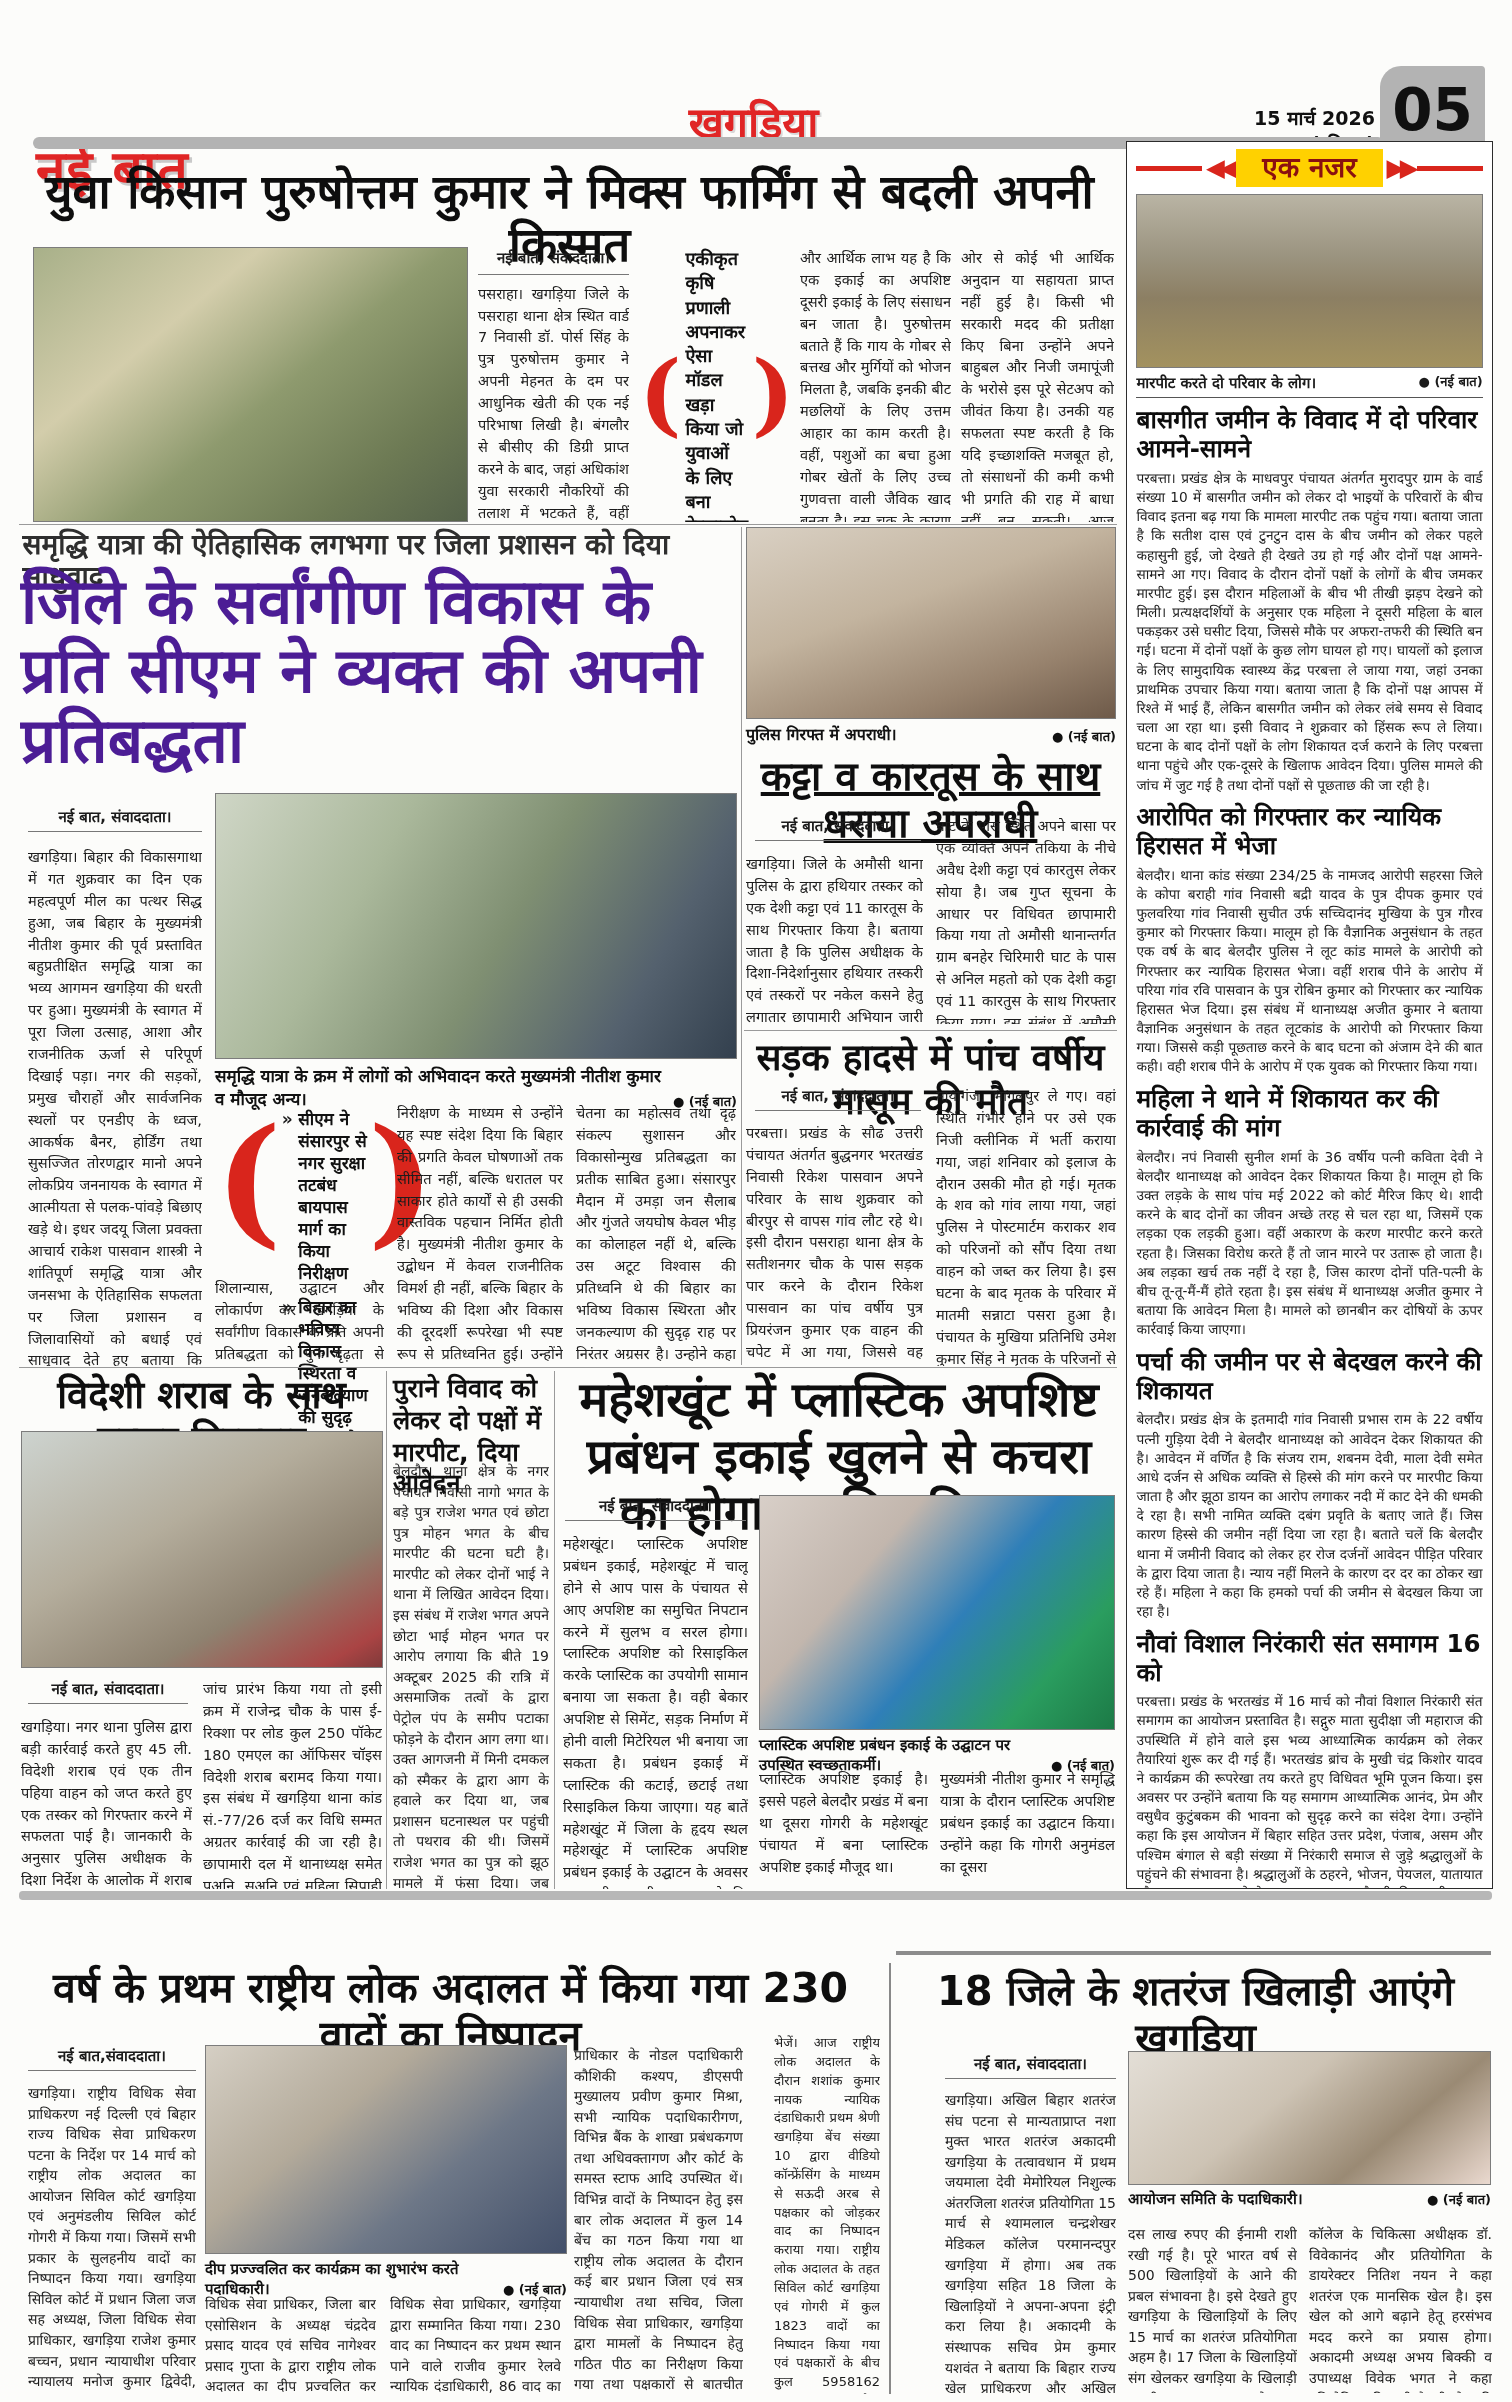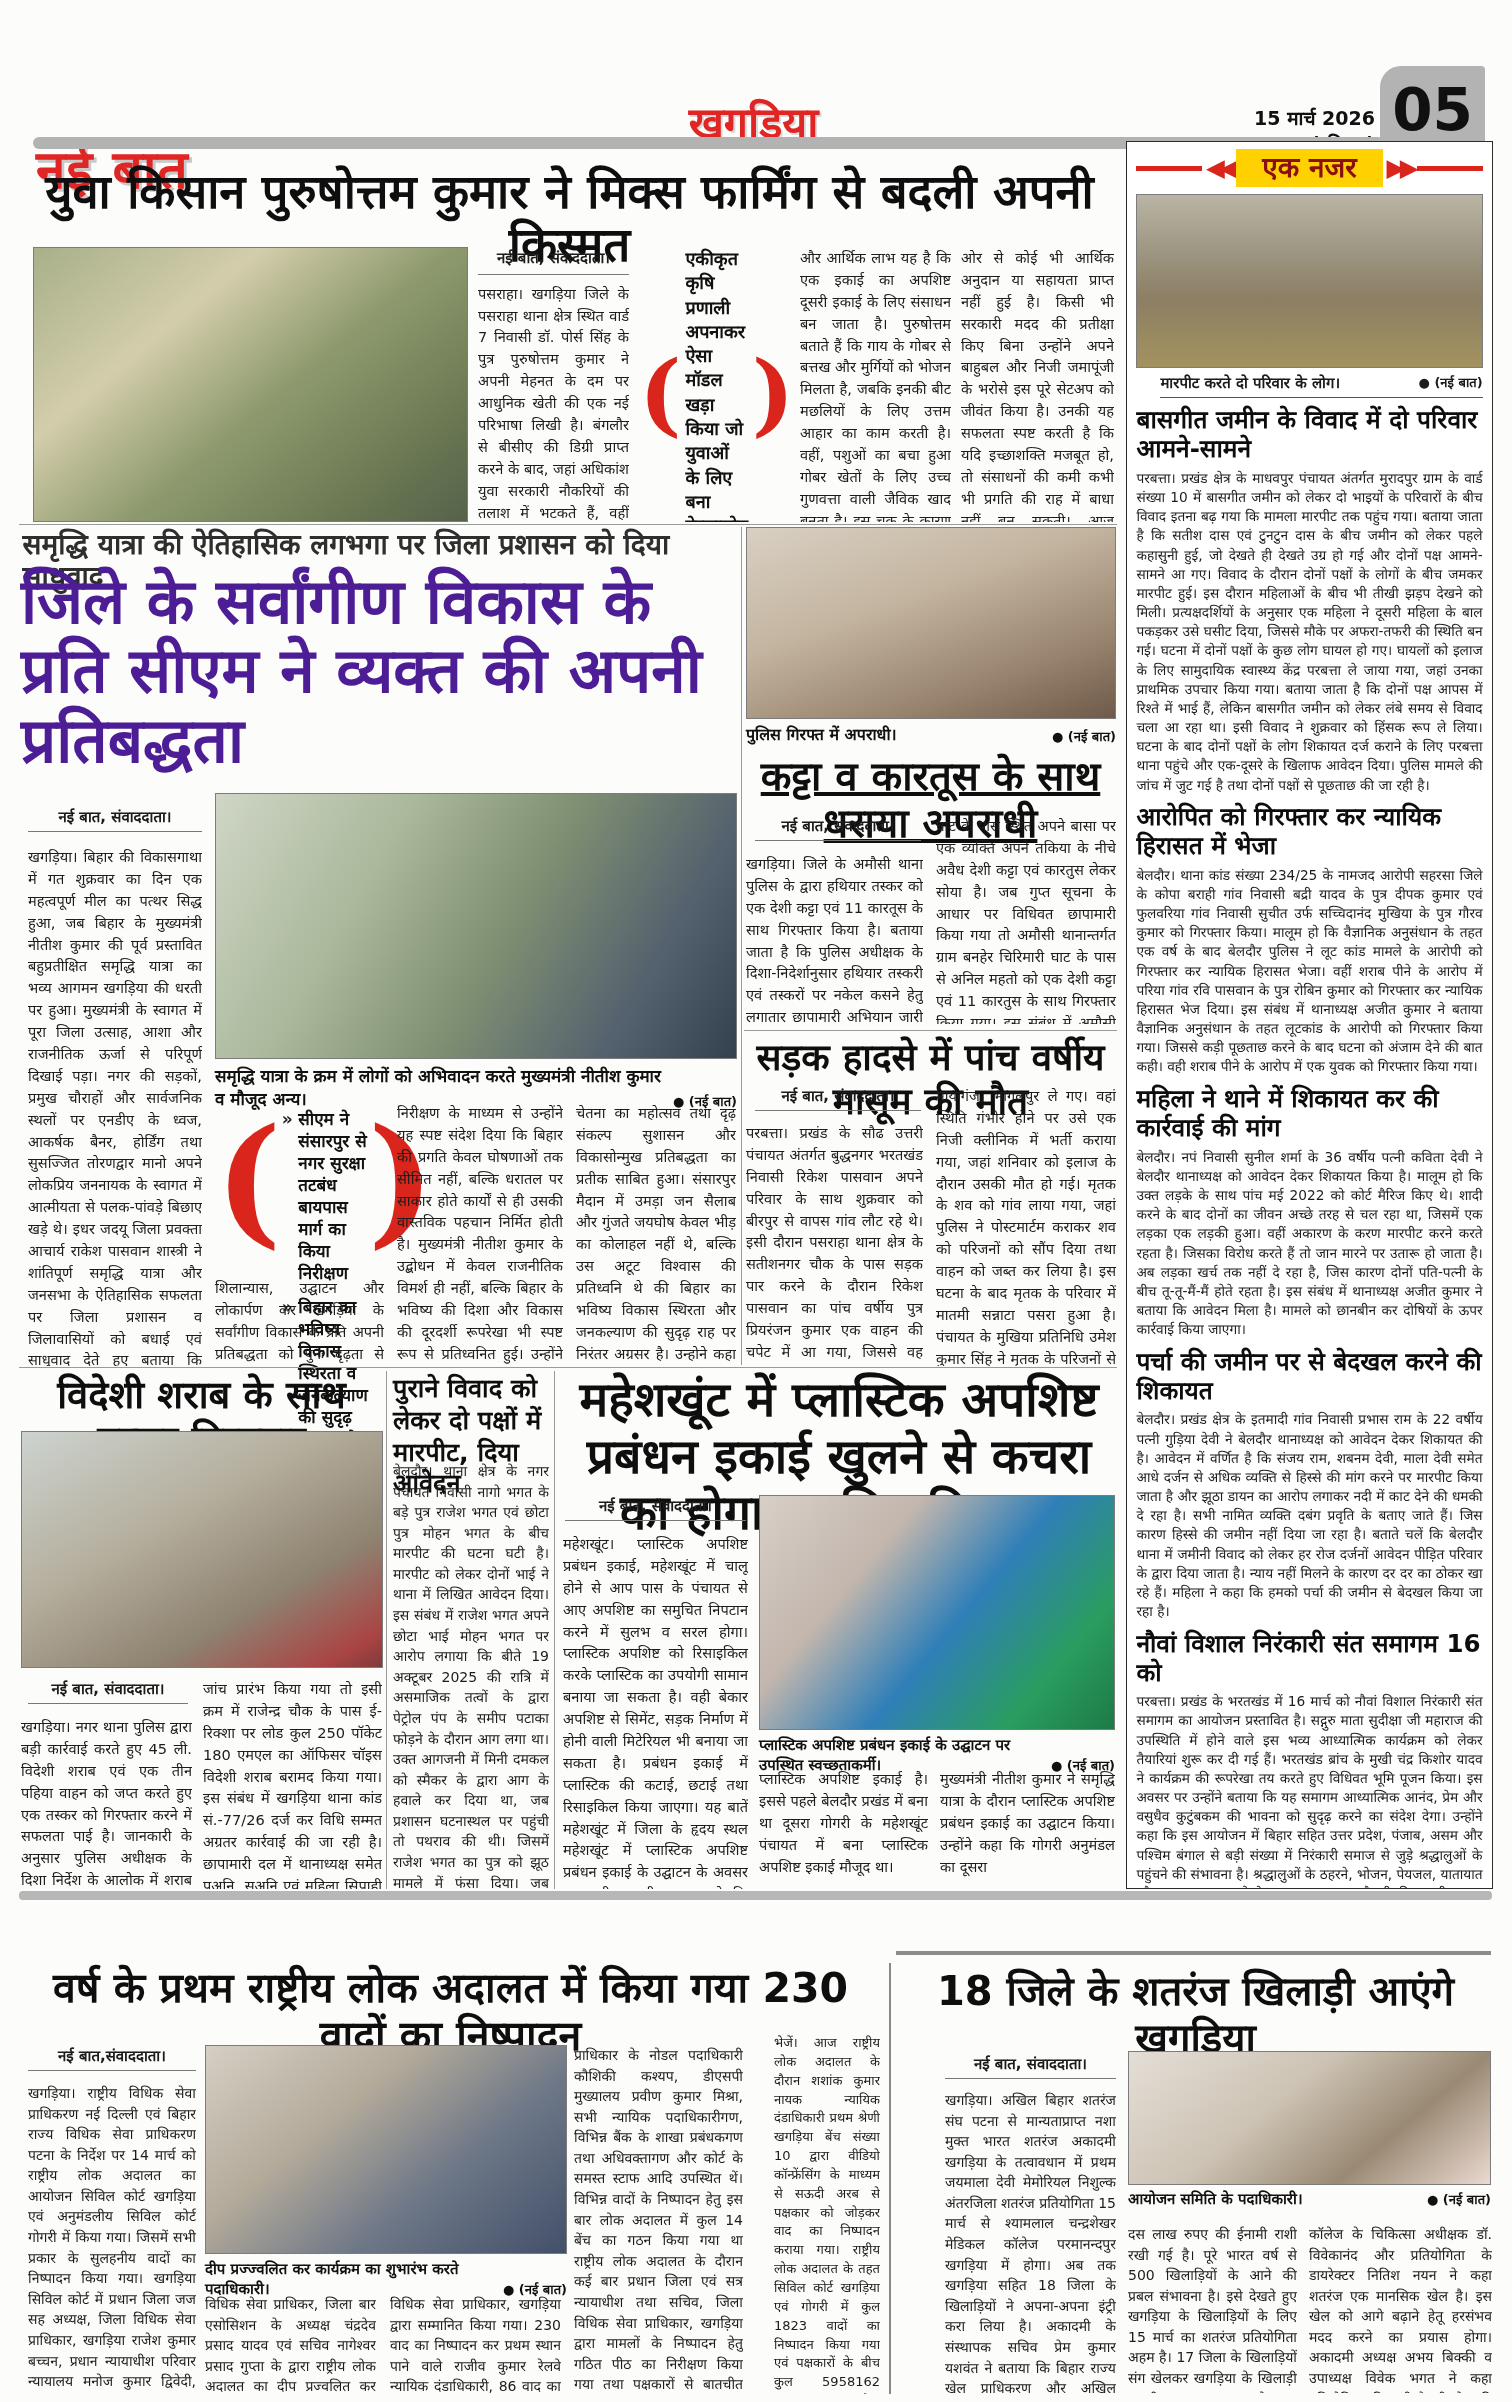--- a/index.html
+++ b/index.html
@@ -43,22 +43,22 @@
   .pq-text{font-size:18px;font-weight:800;line-height:1.35;text-align:left;padding:0 3.8px;color:#111;}
   .pq-item{display:flex;gap:5.6px;font-size:17px;font-weight:800;line-height:1.3;margin-bottom:11.3px;color:#111;text-align:left;}
   .pq-arrow{color:#1a1a1a;font-weight:900;}
   
   .rail{position:absolute;left:1126px;top:141px;width:367px;height:1748px;border:1.9px solid #2c2c2c;
         background:#fff;box-sizing:border-box;padding:5.6px 9.4px;overflow:hidden;}
   .rail-header{display:flex;align-items:center;margin:1.9px 0 7.5px;}
   .rail-rule{flex:1;height:4.7px;background:#d9251c;}
   .rail-arrows{color:#d9251c;font-size:24.5px;font-weight:900;letter-spacing:-5.6px;line-height:1;padding:0 3.8px;}
   .rail-label{background:#ffd100;color:#8a1010;font-size:28px;font-weight:900;padding:1.9px 26px;line-height:1.2;}
-  .rail-caption{display:flex;justify-content:space-between;align-items:center;font-weight:700;font-size:15px;
-        border-bottom:1.9px solid #555;padding:3.8px 0 4.7px;margin-bottom:3.8px;margin-left:24px;}
+  .rail-caption{display:flex;justify-content:space-between;align-items:flex-start;font-weight:700;font-size:15px;
+        border-bottom:1.9px solid #555;padding:3.8px 0 4.7px;margin-bottom:3.8px;}
   .rail-h{font-size:24.5px;font-weight:800;line-height:1.18;margin:8.5px 0 4.7px;color:#0d0d0d;}
   .rail-b{font-size:13.7px;line-height:1.4;text-align:justify;color:#1c1c1c;}
   .vr{position:absolute;width:0.9px;background:#9a9a9a;}
   .hrline{position:absolute;height:0.9px;background:#9a9a9a;}
   .graybar{position:absolute;background:#b7b7b7;border-radius:3.8px;}
 </style>
 </head>
 <body>
 
 <div class="page">

